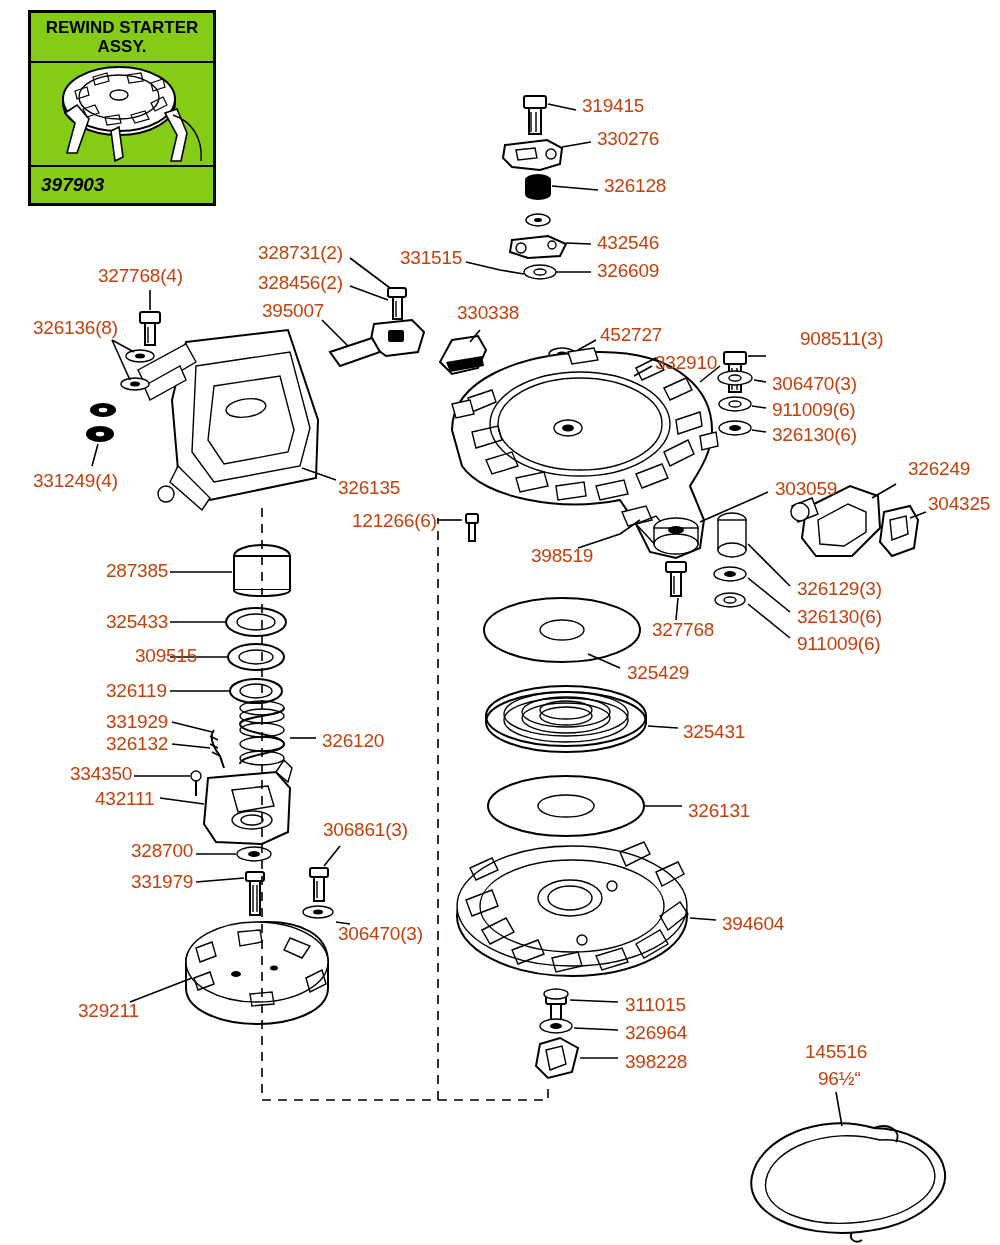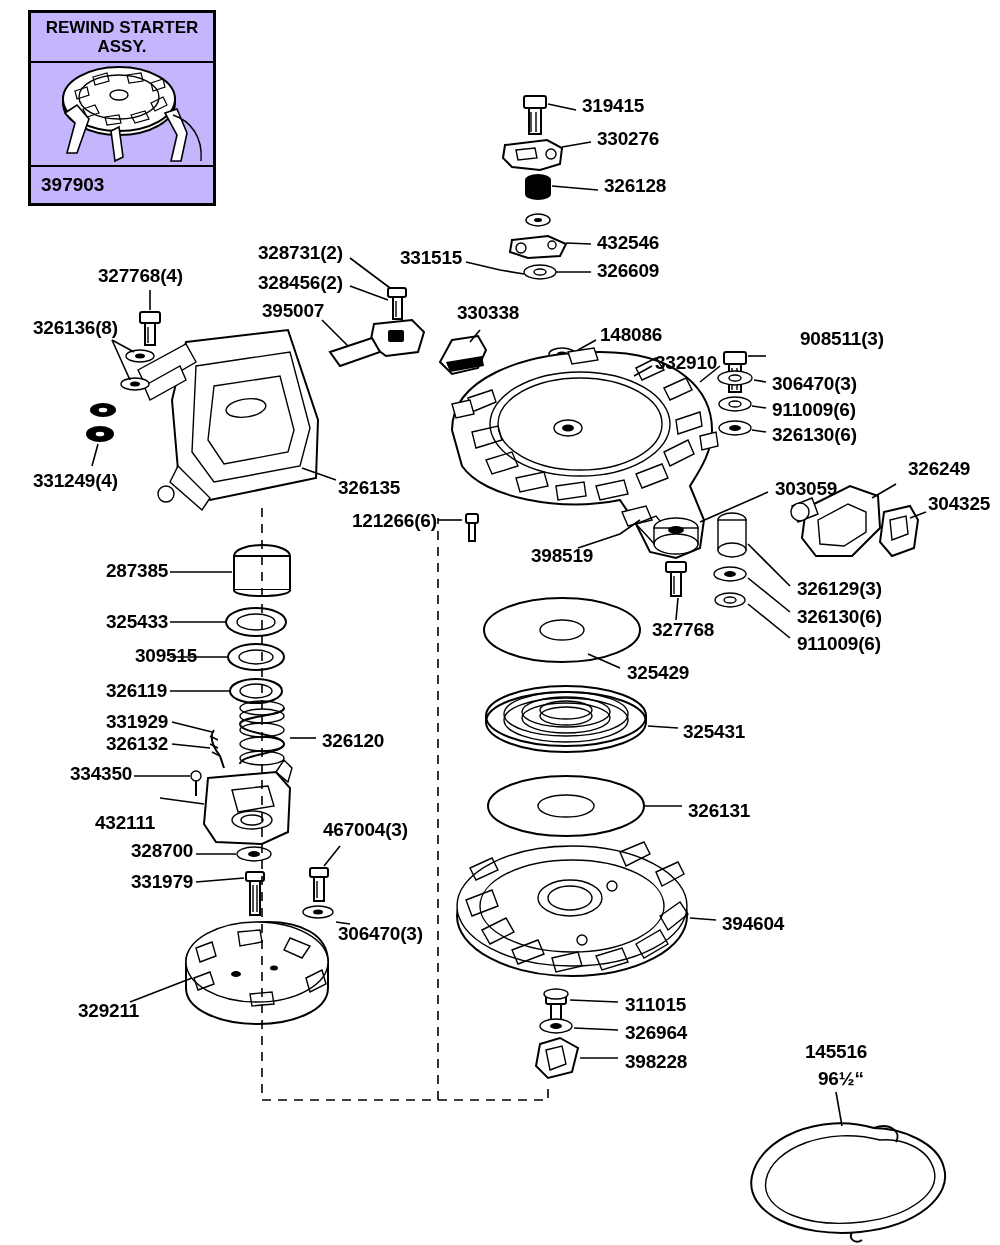--- a/index.html
+++ b/index.html
@@ -13,35 +13,35 @@
   #sheet {
     position: relative;
     width: 1000px;
     height: 1245px;
     background: #ffffff;
     overflow: hidden;
   }
   .lbl {
     position: absolute;
     font-family: "Liberation Sans", sans-serif;
-    font-weight: bold;
+    font-weight: normal;
     font-size: 19px;
-    color: #000000;
+    color: #c2410c;
     white-space: nowrap;
     letter-spacing: -0.2px;
   }
   
   #legend {
     position: absolute;
     left: 28px;
     top: 10px;
     width: 188px;
     height: 196px;
     border: 3px solid #000;
-    background: #c4b5fd;
+    background: #84cc16;
     box-sizing: border-box;
   }
   #legend .legend-title {
     position: absolute;
     left: 0; top: 0; right: 0;
     height: 48px;
     border-bottom: 2px solid #000;
     display: flex;
     align-items: center;
     justify-content: center;
@@ -54,20 +54,21 @@
   #legend .legend-code {
     position: absolute;
     left: 0; bottom: 0; right: 0;
     height: 36px;
     border-top: 2px solid #000;
     display: flex;
     align-items: center;
     padding-left: 10px;
     font-weight: bold;
     font-size: 19px;
+    font-style: italic;
   }
   #legend .legend-art {
     position: absolute;
     left: 0; right: 0;
     top: 48px; bottom: 36px;
   }
   svg.art {
     position: absolute;
     left: 0;
     top: 0;
@@ -521,21 +522,21 @@
   <div class="lbl" style="left:582px; top:95px;">319415</div>
   <div class="lbl" style="left:597px; top:128px;">330276</div>
   <div class="lbl" style="left:604px; top:175px;">326128</div>
   <div class="lbl" style="left:597px; top:232px;">432546</div>
   <div class="lbl" style="left:597px; top:260px;">326609</div>
   <div class="lbl" style="left:400px; top:247px;">331515</div>
   <div class="lbl" style="left:258px; top:242px;">328731(2)</div>
   <div class="lbl" style="left:258px; top:272px;">328456(2)</div>
   <div class="lbl" style="left:262px; top:300px;">395007</div>
   <div class="lbl" style="left:457px; top:302px;">330338</div>
-  <div class="lbl" style="left:600px; top:324px;">148086</div>
+  <div class="lbl" style="left:600px; top:324px;">452727</div>
   <div class="lbl" style="left:655px; top:352px;">332910</div>
   <div class="lbl" style="left:772px; top:328px;margin-left:28px;">908511(3)</div>
   <div class="lbl" style="left:772px; top:373px;">306470(3)</div>
   <div class="lbl" style="left:772px; top:399px;">911009(6)</div>
   <div class="lbl" style="left:772px; top:424px;">326130(6)</div>
   <div class="lbl" style="left:98px;  top:265px;">327768(4)</div>
   <div class="lbl" style="left:33px;  top:317px;">326136(8)</div>
   <div class="lbl" style="left:33px;  top:470px;">331249(4)</div>
   <div class="lbl" style="left:338px; top:477px;">326135</div>
   <div class="lbl" style="left:352px; top:510px;">121266(6)</div>
@@ -557,20 +558,20 @@
   <div class="lbl" style="left:805px; top:1041px;">145516</div>
   <div class="lbl" style="left:818px; top:1068px;">96½“</div>
   <div class="lbl" style="left:106px; top:560px;">287385</div>
   <div class="lbl" style="left:106px; top:611px;">325433</div>
   <div class="lbl" style="left:106px; top:645px;margin-left:29px;">309515</div>
   <div class="lbl" style="left:106px; top:680px;">326119</div>
   <div class="lbl" style="left:106px; top:711px;">331929</div>
   <div class="lbl" style="left:106px; top:733px;">326132</div>
   <div class="lbl" style="left:322px; top:730px;">326120</div>
   <div class="lbl" style="left:70px;  top:763px;">334350</div>
-  <div class="lbl" style="left:95px;  top:788px;margin-top:24px;">432111</div>
+  <div class="lbl" style="left:95px;  top:788px;">432111</div>
   <div class="lbl" style="left:131px; top:840px;">328700</div>
   <div class="lbl" style="left:131px; top:871px;">331979</div>
-  <div class="lbl" style="left:323px; top:819px;">467004(3)</div>
+  <div class="lbl" style="left:323px; top:819px;">306861(3)</div>
   <div class="lbl" style="left:338px; top:923px;">306470(3)</div>
   <div class="lbl" style="left:78px;  top:1000px;">329211</div>
 
 </div>
 
 </body></html>

